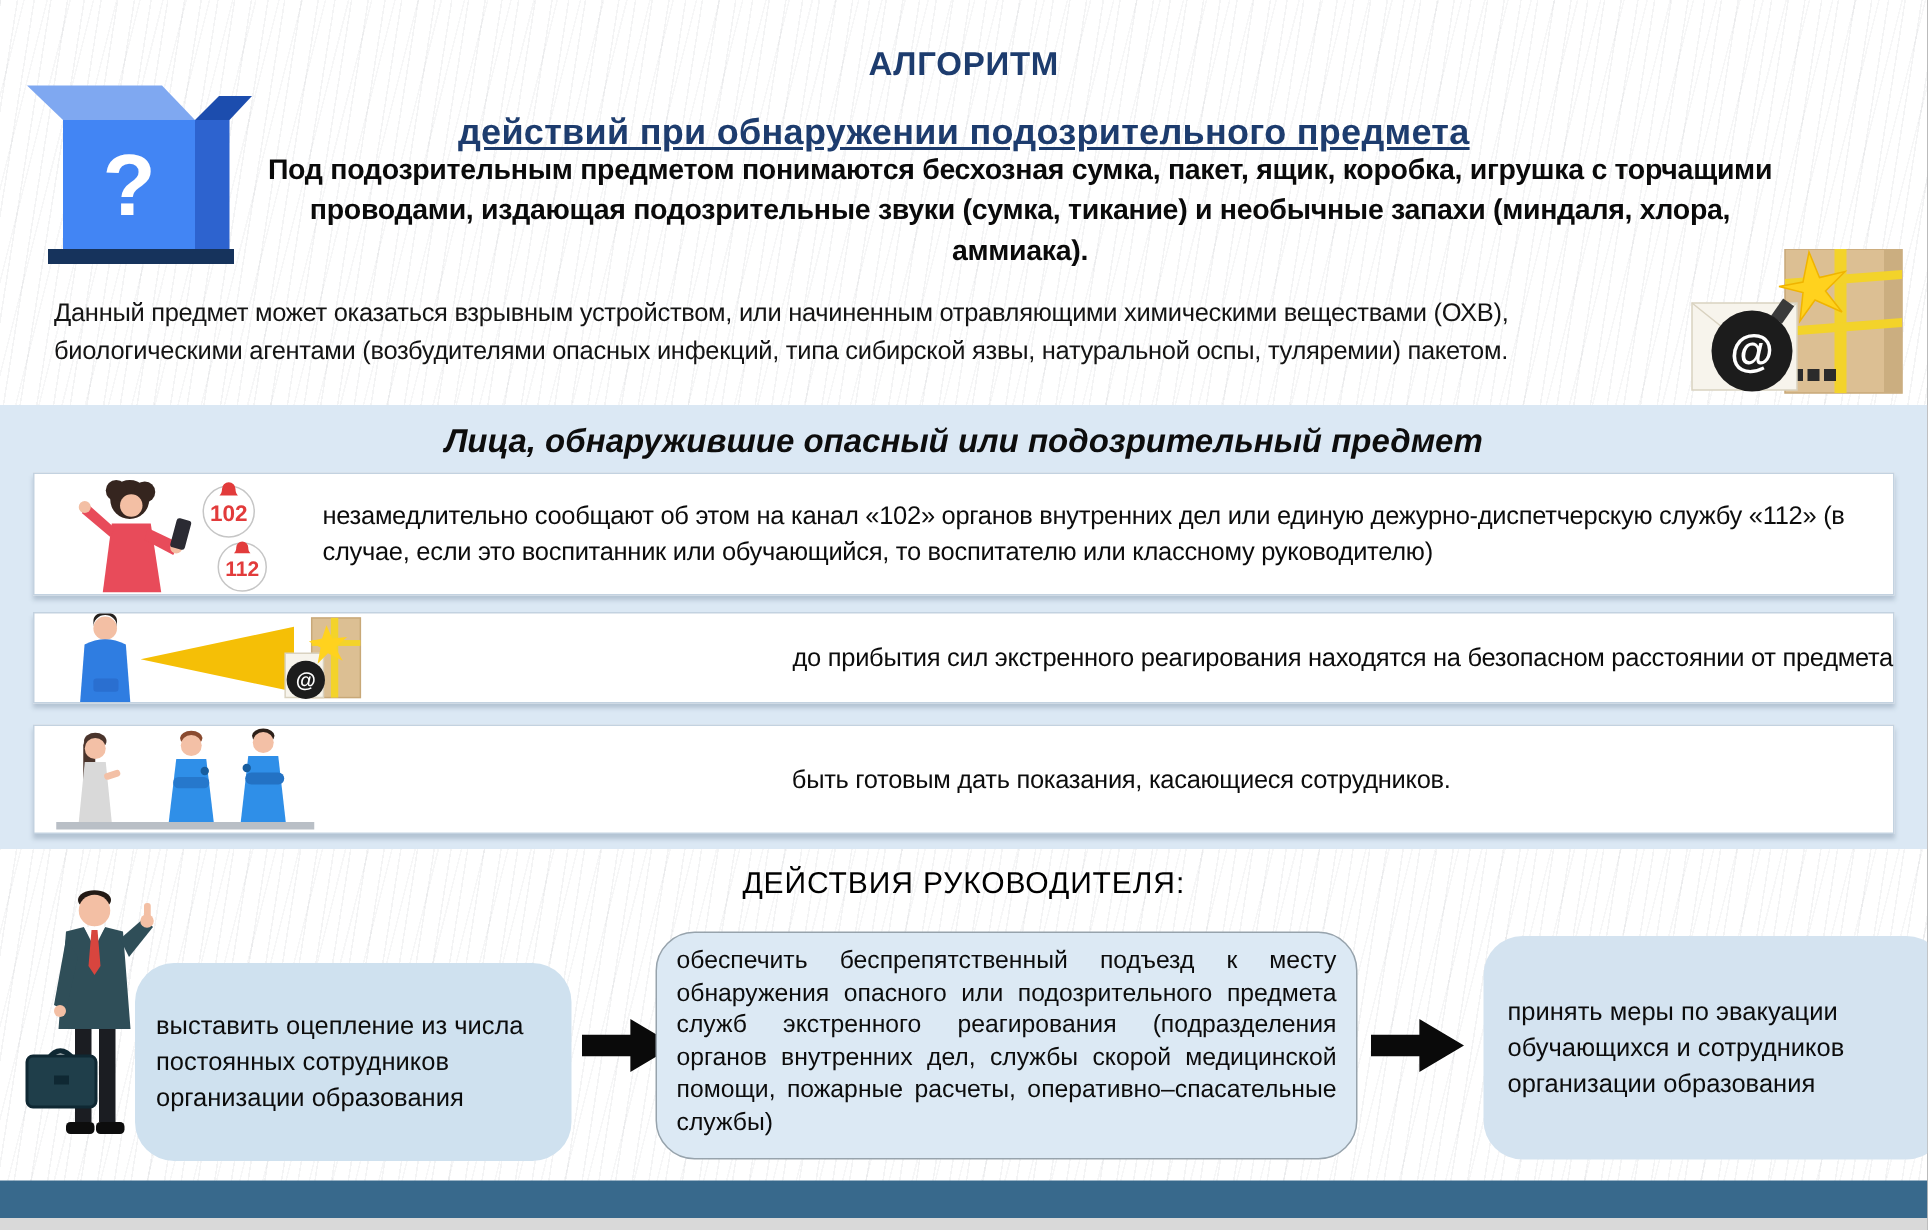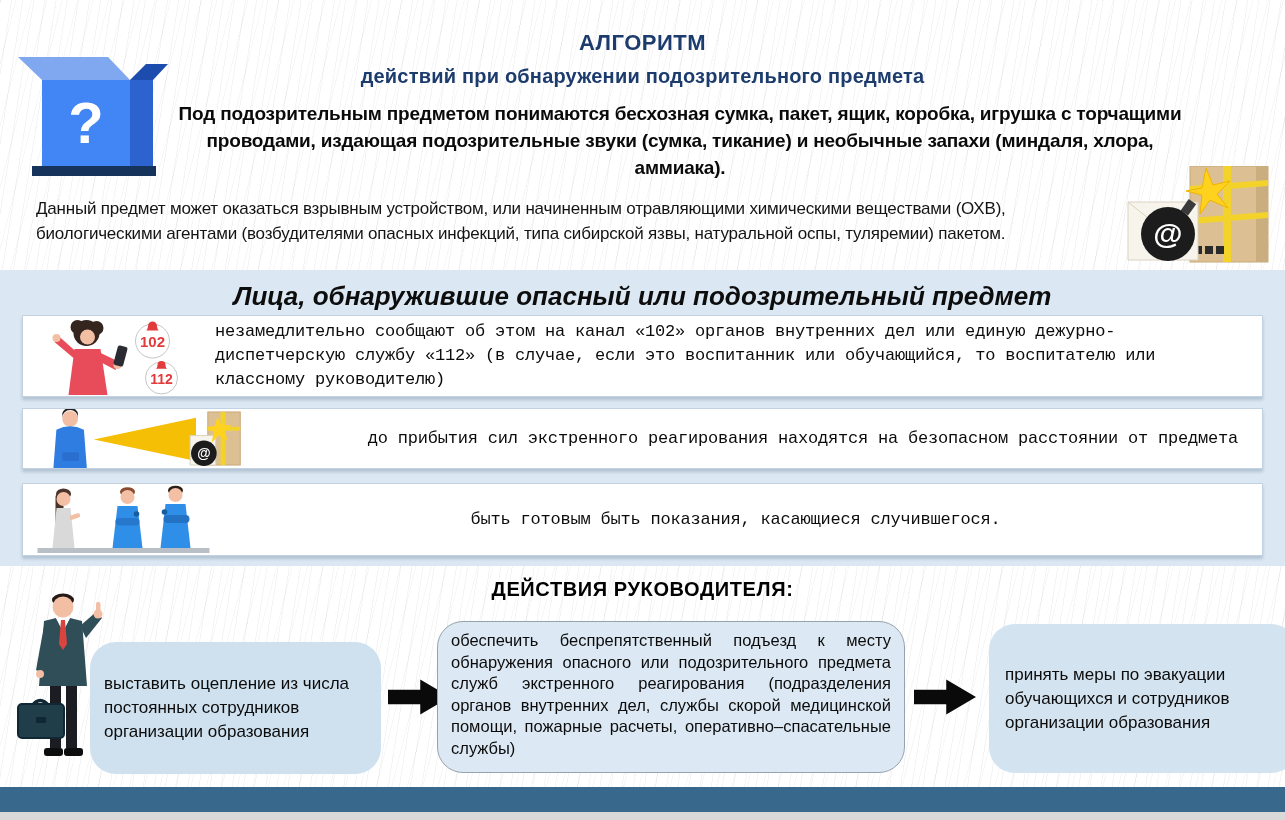--- a/index.html
+++ b/index.html
@@ -8,42 +8,42 @@
     font-family:"Liberation Sans",sans-serif;color:#111;
     background:
       repeating-linear-gradient(99deg, rgba(110,115,125,0.08) 0 1px, transparent 1px 11px),
       repeating-linear-gradient(104deg, rgba(110,115,125,0.06) 0 1px, transparent 1px 15px),
       #ffffff;
   }
   .abs{position:absolute;}
   
   .titles{left:0;top:30px;width:1285px;text-align:center;}
   .title-main{font-size:22px;font-weight:bold;color:#1d3c6e;letter-spacing:0.5px;}
-  .title-sub{margin-top:9px;font-size:20px;font-weight:bold;color:#1d3c6e;letter-spacing:0.2px;}
+  .title-sub{margin-top:19px;font-size:24px;font-weight:bold;color:#1d3c6e;letter-spacing:0.2px;text-decoration:underline;}
   .intro-bold{left:160px;top:100px;width:1040px;text-align:center;font-weight:bold;
     font-size:19px;line-height:27px;color:#0a0a0a;letter-spacing:-0.2px;}
   .intro-text{left:36px;top:196px;width:1080px;font-size:17px;line-height:25px;color:#141414;letter-spacing:-0.2px;}
   .qbox{left:16px;top:30px;width:152px;height:150px;}
   .parcel-big{left:1126px;top:166px;width:154px;height:102px;}
   
   .band{left:0;top:270px;width:1285px;height:296px;background:#dbe8f4;}
-  .band-header{left:0;top:281px;width:1285px;text-align:center;font-size:26px;font-weight:bold;
+  .band-header{left:0;top:281px;width:1285px;text-align:center;font-size:22px;font-weight:bold;
     font-style:italic;color:#0d0d0d;}
   .row{left:22px;width:1241px;background:#fff;border:1px solid #c3d2e0;box-sizing:border-box;
     box-shadow:0 3px 3px rgba(80,100,125,0.28);display:flex;align-items:center;}
   .row-1{top:315px;height:82px;}
   .row-2{top:408px;height:61px;}
   .row-3{top:483px;height:73px;}
   .row-icon{flex:0 0 auto;display:flex;align-items:center;justify-content:center;}
-  .row-text{flex:1 1 auto;font-size:17px;line-height:24px;color:#0c0c0c;letter-spacing:-0.2px;padding-right:24px;font-family:Liberation Mono, monospace;}
+  .row-text{flex:1 1 auto;font-size:17px;line-height:24px;color:#0c0c0c;letter-spacing:-0.2px;}
   .row-1 .row-text{text-align:left;padding-left:12px;}
   .row-2 .row-text{text-align:right;padding-left:10px;}
   .row-3 .row-text{text-align:center;padding-left:10px;}
   
-  .dir-header{left:0;top:578px;width:1285px;text-align:center;font-size:20px;font-weight:bold;
+  .dir-header{left:0;top:578px;width:1285px;text-align:center;font-size:20px;font-weight:normal;
     color:#000;letter-spacing:0.6px;}
   .man{left:6px;top:590px;width:112px;height:172px;z-index:3;}
   .step{box-sizing:border-box;font-size:17px;line-height:24px;color:#0c0c0c;display:flex;align-items:center;border-radius:26px;}
   .step-1{left:90px;top:642px;width:291px;height:132px;background:#cfe1ef;padding:0 14px;z-index:2;}
   .step-2{left:437px;top:621px;width:468px;height:152px;background:#dce9f4;border:1px solid #97a3ac;
     padding:8px 13px;font-size:16.5px;line-height:21.5px;display:block;text-align:justify;}
   .step-3{left:972px;top:624px;width:308px;height:149px;background:#d4e3f0;padding:0 16px;margin-left:17px;}
   .arrow{width:62px;height:40px;background:#0a0a0a;
     clip-path:polygon(0 32%,52% 32%,52% 6%,100% 50%,52% 94%,52% 68%,0 68%);}
   .arrow-1{left:388px;top:677px;}
@@ -157,21 +157,21 @@
         <polygon points="92,22 112,22 117,64 87,64" fill="#2f8fe8"></polygon>
         <rect x="90" y="34" width="24" height="7.5" rx="3.5" fill="#2678cc"></rect>
         <circle cx="111" cy="30" r="2.8" fill="#185d9e"></circle>
         <ellipse cx="150" cy="6.5" rx="7.5" ry="4.8" fill="#2d2019"></ellipse>
         <circle cx="150" cy="11" r="7" fill="#f3c0a6"></circle>
         <polygon points="140,20 160,20 165,64 135,64" fill="#2f8fe8"></polygon>
         <rect x="138" y="31" width="26" height="8" rx="4" fill="#2372c4"></rect>
         <circle cx="139" cy="28" r="2.8" fill="#185d9e"></circle>
       </svg>
     </div>
-    <div class="row-text">быть готовым быть показания,  касающиеся случившегося.</div>
+    <div class="row-text">быть готовым дать показания,  касающиеся сотрудников.</div>
   </div>
 
   <div class="abs dir-header">ДЕЙСТВИЯ  РУКОВОДИТЕЛЯ:</div>
 
   <svg class="abs man" viewBox="0 0 112 172">
     <ellipse cx="57" cy="10" rx="11" ry="6.5" fill="#231a15"></ellipse>
     <circle cx="57" cy="17" r="10.5" fill="#f3bfa4"></circle>
     <polygon points="38,31 50,28 57,40 64,28 76,31 81,96 33,96" fill="#2f4e58"></polygon>
     <polygon points="50,28 64,28 57,42" fill="#ffffff"></polygon>
     <polygon points="55,30 59,30 61,54 57,60 53,54" fill="#d8453e"></polygon>

